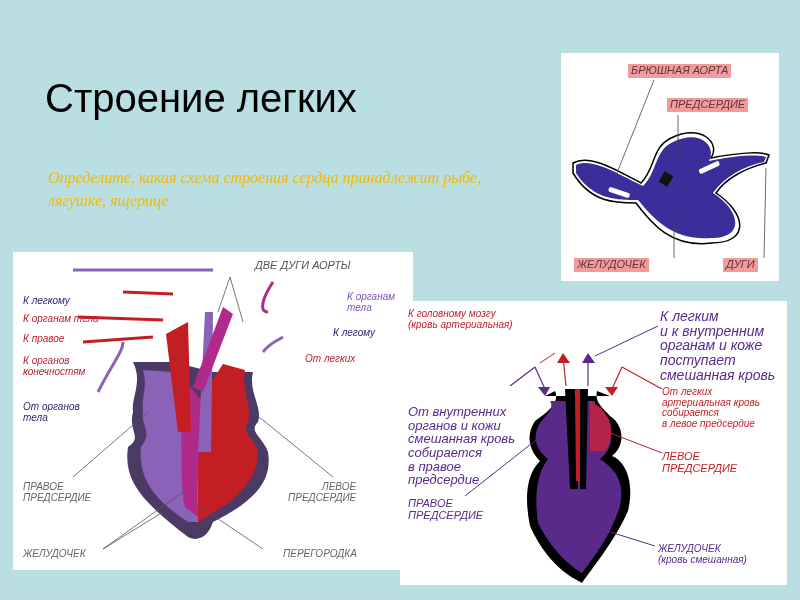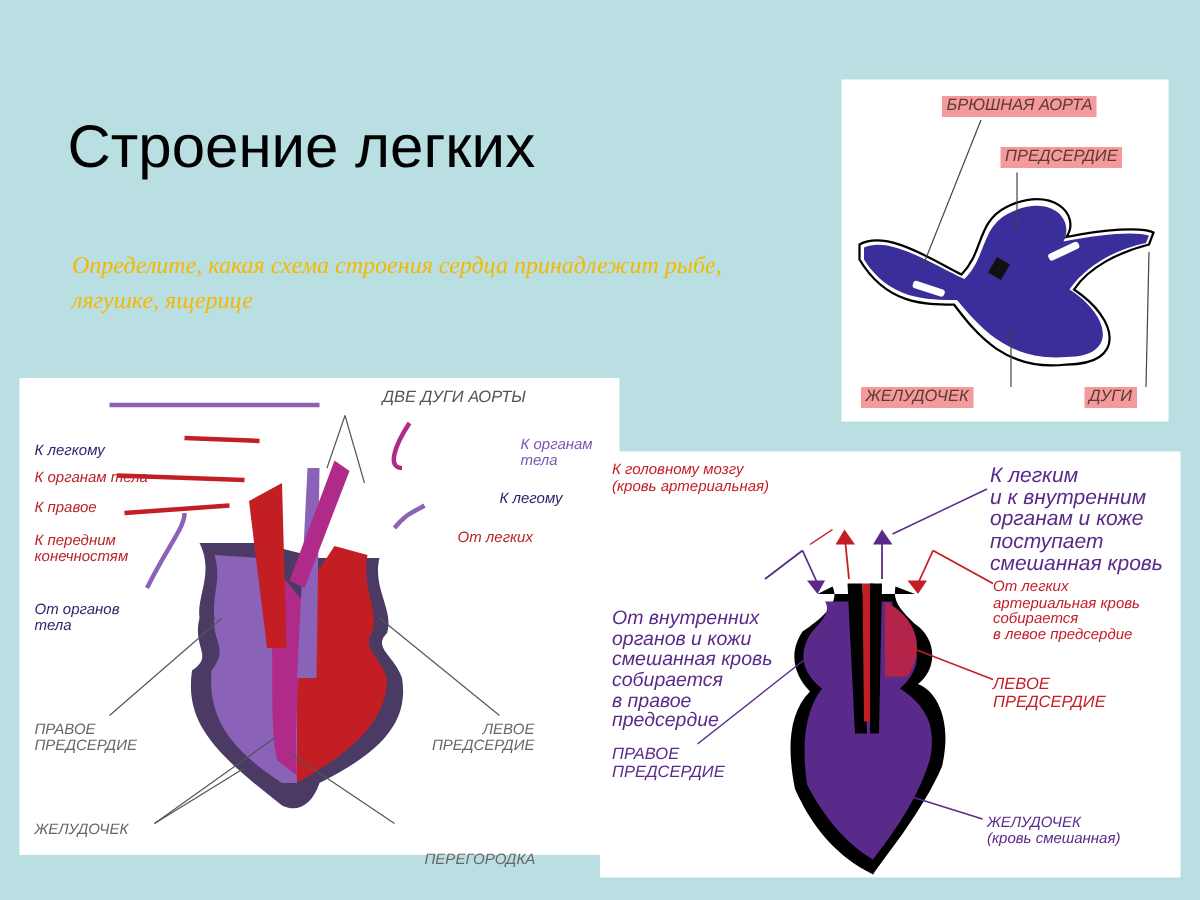--- a/index.html
+++ b/index.html
@@ -56,34 +56,34 @@
     <line x1="60" y1="225" x2="135" y2="160" stroke="#555" stroke-width="0.8"></line>
     <line x1="320" y1="225" x2="240" y2="160" stroke="#555" stroke-width="0.8"></line>
     <line x1="90" y1="297" x2="170" y2="240" stroke="#555" stroke-width="0.8"></line>
     <line x1="90" y1="297" x2="150" y2="260" stroke="#555" stroke-width="0.8"></line>
     <line x1="250" y1="297" x2="180" y2="250" stroke="#555" stroke-width="0.8"></line>
   </svg>
   <div class="lbl" style="left:242px;top:8px;font-size:11px;color:#555;">ДВЕ ДУГИ АОРТЫ</div>
   <div class="lbl" style="left:10px;top:44px;font-size:10px;color:#2b1e6e;">К легкому</div>
   <div class="lbl" style="left:10px;top:62px;font-size:10px;color:#b8242a;">К органам тела</div>
   <div class="lbl" style="left:10px;top:82px;font-size:10px;color:#b8242a;">К правое</div>
-  <div class="lbl" style="left:10px;top:104px;font-size:10px;color:#b8242a;">К передним
+  <div class="lbl" style="left:10px;top:104px;font-size:10px;color:#b8242a;">К органов
 конечностям</div>
   <div class="lbl" style="left:10px;top:150px;font-size:10px;color:#2b1e6e;">От органов
 тела</div>
   <div class="lbl" style="left:298px;top:40px;font-size:10px;color:#7b56b0;margin-left:36px;">К органам
 тела</div>
   <div class="lbl" style="left:300px;top:76px;font-size:10px;color:#2b1e6e;margin-left:20px;">К легому</div>
   <div class="lbl" style="left:292px;top:102px;font-size:10px;color:#b8242a;">От легких</div>
   <div class="lbl" style="left:10px;top:230px;font-size:10px;color:#666;">ПРАВОЕ
 ПРЕДСЕРДИЕ</div>
   <div class="lbl" style="left:275px;top:230px;font-size:10px;color:#666;text-align:right;">ЛЕВОЕ
 ПРЕДСЕРДИЕ</div>
   <div class="lbl" style="left:10px;top:297px;font-size:10px;color:#666;">ЖЕЛУДОЧЕК</div>
-  <div class="lbl" style="left:270px;top:297px;font-size:10px;color:#666;margin-top:20px;">ПЕРЕГОРОДКА</div>
+  <div class="lbl" style="left:270px;top:297px;font-size:10px;color:#666;">ПЕРЕГОРОДКА</div>
 </div>
 
 <div class="panel" style="left:400px;top:301px;width:387px;height:284px;">
   <svg width="387" height="284">
     <path d="M145,95 L155,90 C160,100 150,110 135,120 C125,135 130,150 140,160 C125,175 125,200 130,225 C150,270 180,280 182,282 C190,270 215,240 228,210 C235,180 225,160 212,155 C225,145 225,125 210,115 C200,105 195,100 197,90 L210,95 Z" fill="#000"></path>
     <path d="M150,100 C155,108 145,115 140,122 C132,135 135,148 148,158 C135,175 135,200 138,222 C155,255 175,268 182,272 C195,255 212,232 220,205 C225,180 215,168 200,158 C215,145 215,128 200,120 C195,112 195,105 195,100 Z" fill="#5a2a8a"></path>
     <path d="M190,100 C210,110 218,130 205,150 L190,150 Z" fill="#b4244a"></path>
     <path d="M165,88 L175,88 L178,188 L170,188 Z" fill="#000"></path>
     <path d="M175,88 L182,88 L180,180 L176,180 Z" fill="#c41e25"></path>
     <path d="M180,88 L188,88 L186,188 L180,188 Z" fill="#000"></path>

